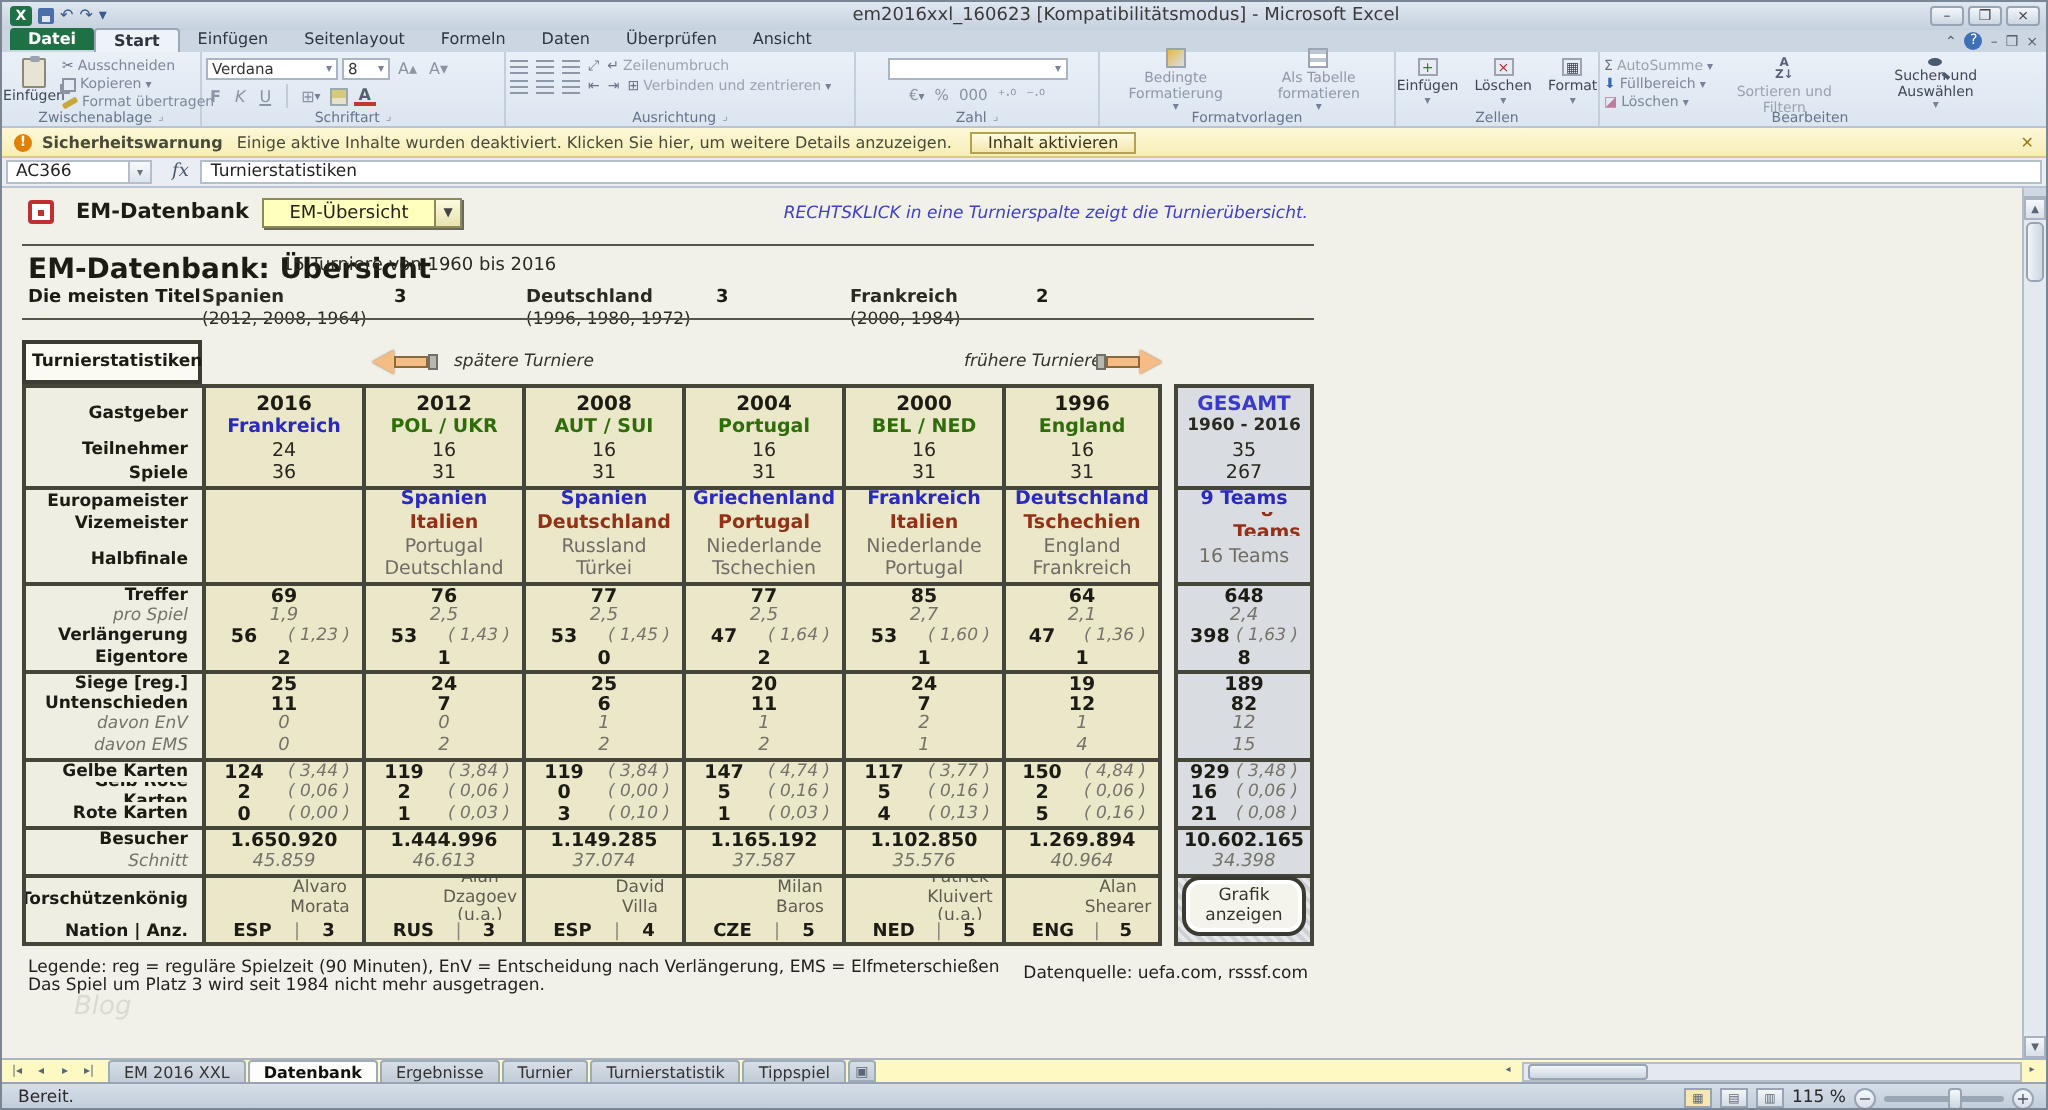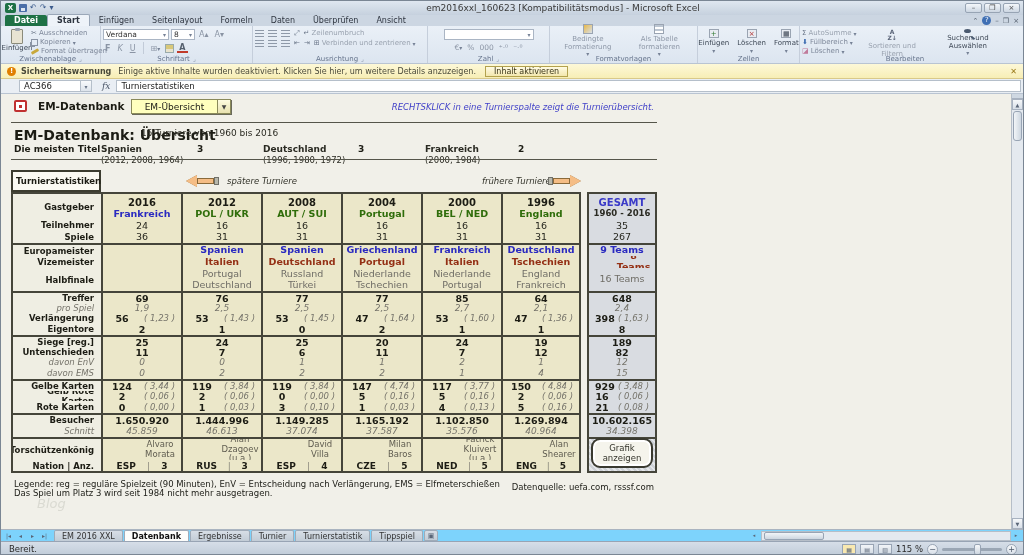--- a/index.html
+++ b/index.html
@@ -67,21 +67,21 @@
   .mag::after{content:"";position:absolute;width:4px;height:2px;background:#4a5a70;left:5px;top:6px;transform:rotate(40deg);}
   .az{font-size:6px;font-weight:bold;color:#5a6activity478;color:#5a6478;line-height:1;margin:2px 0 1px;}
   .dis{color:#9aa3b0 !important;}
   
   .secbar{position:absolute;left:0;top:63px;width:100%;height:15px;background:linear-gradient(#fdf8d8,#f7eeb6);border-bottom:1px solid #d9c98a;display:flex;align-items:center;font-size:8px;color:#4a4a3a;}
   .secicon{width:9px;height:9px;border-radius:50%;background:#e07f00;color:#fff;font-size:7px;font-weight:bold;text-align:center;line-height:9px;margin:0 5px 0 6px;}
   .seclabel{font-weight:bold;margin-right:7px;}
   .secbtn{margin-left:9px;background:linear-gradient(#fffbe3,#f3e7ae);border:1px solid #b3a24e;padding:0 8px;height:11px;font-size:8px;line-height:10px;color:#3a3417;}
   .secx{position:absolute;right:6px;font-size:8px;color:#9a7a1a;}
   
-  .fbar{position:absolute;left:0;top:78px;width:100%;height:15px;background:#e9eef4;border-bottom:1px solid #b9c4d2;display:flex;align-items:center;font-size:8.5px;padding-left:16px;}
+  .fbar{position:absolute;left:0;top:78px;width:100%;height:15px;background:#e9eef4;border-bottom:1px solid #b9c4d2;display:flex;align-items:center;font-size:8.5px;}
   .namebox{width:62px;height:12px;background:#fff;border:1px solid #b5bfca;margin-left:2px;display:flex;align-items:center;padding-left:4px;color:#222;}
   .nbdd{width:11px;height:12px;border:1px solid #b5bfca;border-left:none;background:linear-gradient(#f8fafc,#dde4ec);font-size:6px;color:#68748>6;color:#687486;text-align:center;line-height:11px;}
   .fx{font-style:italic;font-family:"DejaVu Serif",serif;font-size:9px;color:#4a5668;margin:0 6px 0 10px;}
   .finput{flex:1;height:12px;background:#fff;border:1px solid #b5bfca;display:flex;align-items:center;padding-left:4px;color:#222;margin-right:2px;}
   
   .sheetarea{position:absolute;left:0;top:93px;width:100%;height:435px;background:var(--sheet);overflow:hidden;}
   .hline{position:absolute;left:10px;width:646px;height:1px;background:#55554a;}
   .emicon{position:absolute;left:13px;top:6px;width:13px;height:12px;background:#fff;border:2px solid #c03030;border-radius:2px;}
   .emicon::after{content:"";position:absolute;left:3px;top:3px;width:3px;height:3px;background:#c03030;}
   .emtitle{position:absolute;left:37px;top:6px;font-size:10.5px;font-weight:bold;color:#1c1c14;}
@@ -145,21 +145,21 @@
   .legend{position:absolute;left:13px;font-size:8.5px;color:#22221c;}
   .source{position:absolute;right:369px;font-size:8.5px;color:#22221c;}
   .wmark{position:absolute;left:36px;top:402px;font-size:13px;color:#dadad2;font-style:italic;}
   
   .vscroll{position:absolute;right:0;top:0;width:12px;height:100%;background:#e4e9ef;border-left:1px solid #b6bec8;}
   .vs-split{position:absolute;top:0;left:0;width:100%;height:5px;background:#cfd8e2;border-bottom:1px solid #a8b2c0;}
   .vs-up{position:absolute;top:5px;left:0;width:100%;height:11px;background:linear-gradient(#f6f8fa,#d8dfe8);border:1px solid #a8b2c0;font-size:5px;text-align:center;line-height:10px;color:#5a6678;}
   .vs-thumb{position:absolute;top:17px;left:1px;width:9px;height:30px;background:linear-gradient(90deg,#f2f5f8,#cdd6e0);border:1px solid #98a4b4;border-radius:3px;}
   .vs-dn{position:absolute;bottom:0;left:0;width:100%;height:11px;background:linear-gradient(#f6f8fa,#d8dfe8);border:1px solid #a8b2c0;font-size:5px;text-align:center;line-height:10px;color:#5a6678;}
   
-  .tabsbar{position:absolute;left:0;top:528px;width:100%;height:12px;background:#7dd3fc;border-top:1px solid #aab4c0;display:flex;align-items:center;font-size:8px;}
+  .tabsbar{position:absolute;left:0;top:528px;width:100%;height:12px;background:#fef9c3;border-top:1px solid #aab4c0;display:flex;align-items:center;font-size:8px;}
   .tnav{display:flex;gap:1px;margin:0 4px 0 2px;}
   .tnb{width:11px;height:9px;font-size:6px;color:#5a6678;text-align:center;line-height:9px;}
   .stab{padding:0 7px;height:11px;line-height:11px;background:linear-gradient(#d7dee6,#c2ccd6);border:1px solid #a0abb8;border-bottom:none;color:#333;margin-right:1px;border-radius:2px 2px 0 0;}
   .stab.active{background:#fdfdfb;font-weight:bold;color:#111;}
   .instab{width:14px;height:11px;background:linear-gradient(#d7dee6,#c2ccd6);border:1px solid #a0abb8;font-size:7px;text-align:center;line-height:10px;color:#5a6678;border-radius:2px 2px 0 0;}
   .hscroll{position:absolute;right:12px;top:1px;width:250px;height:10px;background:#e4e9ef;border:1px solid #b6bec8;display:flex;align-items:center;}
   .hthumb{width:60px;height:8px;background:linear-gradient(#f2f5f8,#cdd6e0);border:1px solid #98a4b4;border-radius:2px;margin-left:2px;}
   .harr{position:absolute;top:1px;width:10px;height:8px;font-size:5px;color:#5a6678;text-align:center;line-height:8px;}
   
   .statusbar{position:absolute;left:0;top:540px;width:100%;height:15px;background:linear-gradient(#d6dee8,#bfcbd8);border-top:1px solid #98a4b4;display:flex;align-items:center;font-size:8.5px;color:#2a2a2a;}
@@ -187,21 +187,21 @@
     </span>
     <span class="wintitle">em2016xxl_160623 [Kompatibilitätsmodus] - Microsoft Excel</span>
     <span class="winbtns">
       <span class="wbtn">–</span>
       <span class="wbtn">❒</span>
       <span class="wbtn">×</span>
     </span>
   </div>
 
   <div class="tabrow">
-    <span id="ribbon-tabs" style="display:flex;align-items:center;">
+    <span id="ribbon-tabs" style="display:flex;align-items:flex-start;">
         <span class="rtab file">Datei</span>
         <span class="rtab active">Start</span>
         <span class="rtab">Einfügen</span>
         <span class="rtab">Seitenlayout</span>
         <span class="rtab">Formeln</span>
         <span class="rtab">Daten</span>
         <span class="rtab">Überprüfen</span>
         <span class="rtab">Ansicht</span>
       </span>
     <span class="tr-right">

